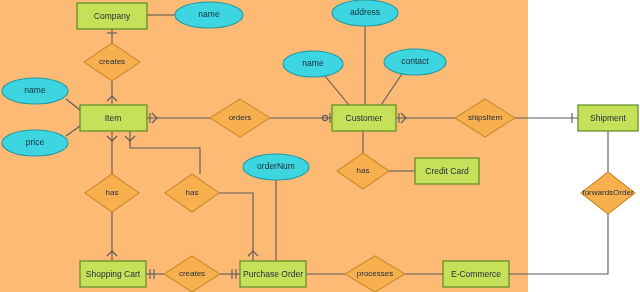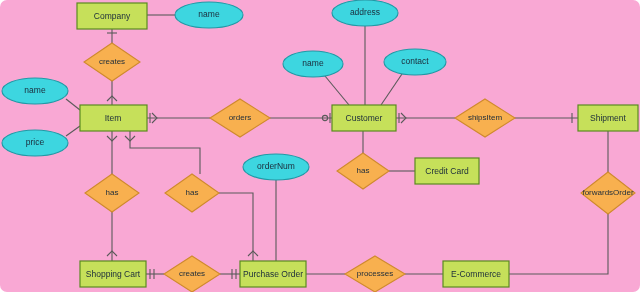--- a/index.html
+++ b/index.html
@@ -1,17 +1,17 @@
 <!DOCTYPE html>
 <html><head>
 <meta charset="utf-8">
 <style>
   html,body{margin:0;padding:0;background:#ffffff;}
   body{width:640px;height:292px;overflow:hidden;font-family:"Liberation Sans",sans-serif;}
-  #canvas{position:relative;width:640px;height:292px;background:#f9a8d4;border-radius:7px;}
+  #canvas{position:relative;width:528px;height:292px;background:#fdba74;}
   svg#diagram{position:absolute;left:0;top:0;width:640px;height:292px;}
   .ent-label,.rel-label,.attr-label{
     font-family:"Liberation Sans",sans-serif;
     font-size:8.5px;
     fill:#1b2b3a;
     text-anchor:middle;
     dominant-baseline:middle;
     pointer-events:none;
   }
   .rel-label{font-size:8px;}

